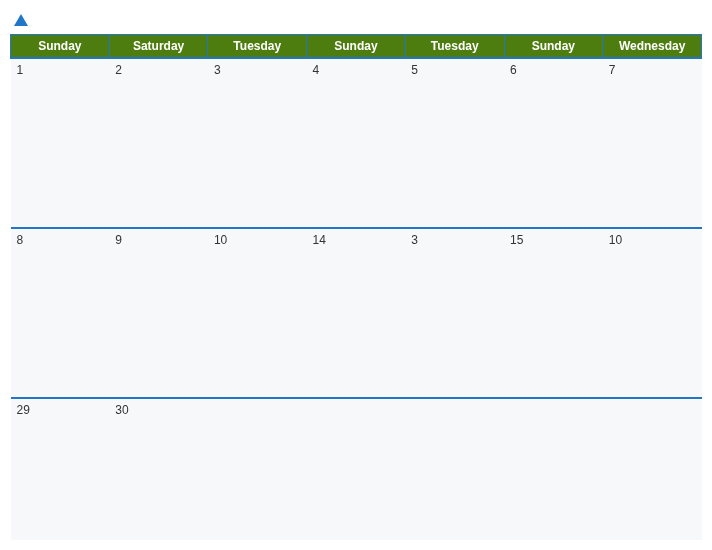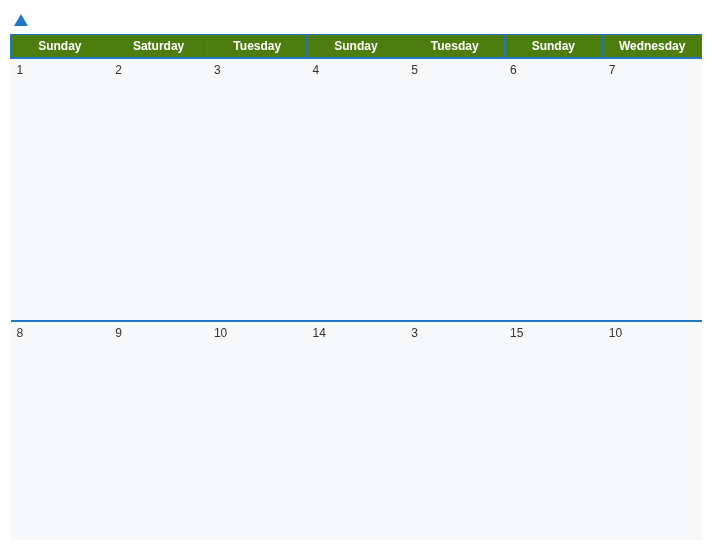--- a/index.html
+++ b/index.html
@@ -141,15 +141,24 @@
         </tr>
         <tr class="week-row">
           <td><span class="date-num">8</span></td>
           <td><span class="date-num">9</span></td>
           <td><span class="date-num">10</span></td>
           <td><span class="date-num">14</span></td>
           <td><span class="date-num">3</span></td>
           <td><span class="date-num">15</span></td>
           <td><span class="date-num">10</span></td>
         </tr>
+        <tr class="week-row">
+          <td><span class="date-num">29</span></td>
+          <td><span class="date-num">30</span></td>
+          <td></td>
+          <td></td>
+          <td></td>
+          <td></td>
+          <td></td>
+        </tr>
       </tbody>
   </table>
 </div>
 
 </body></html>

